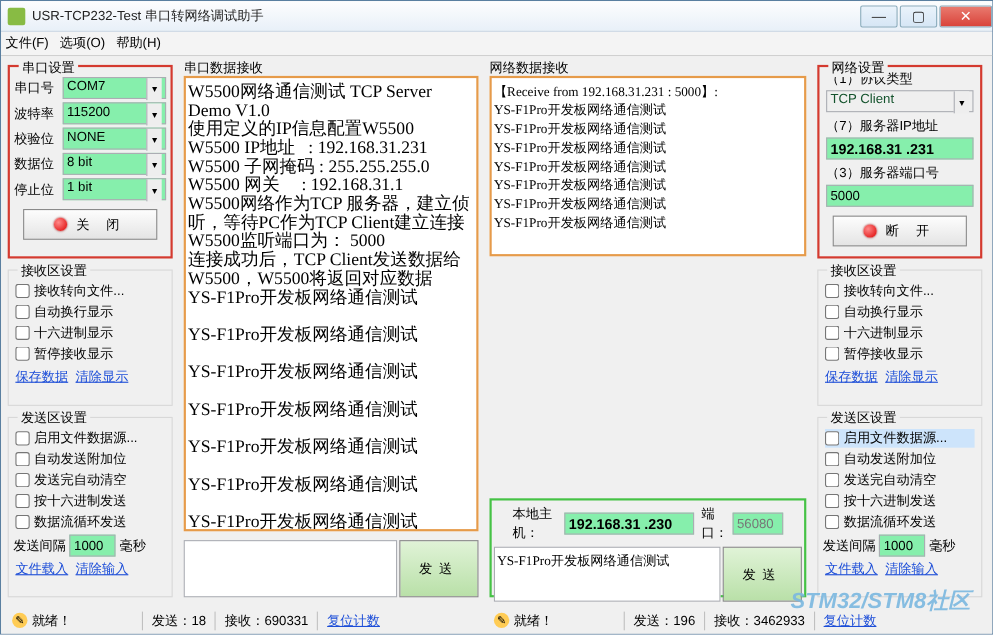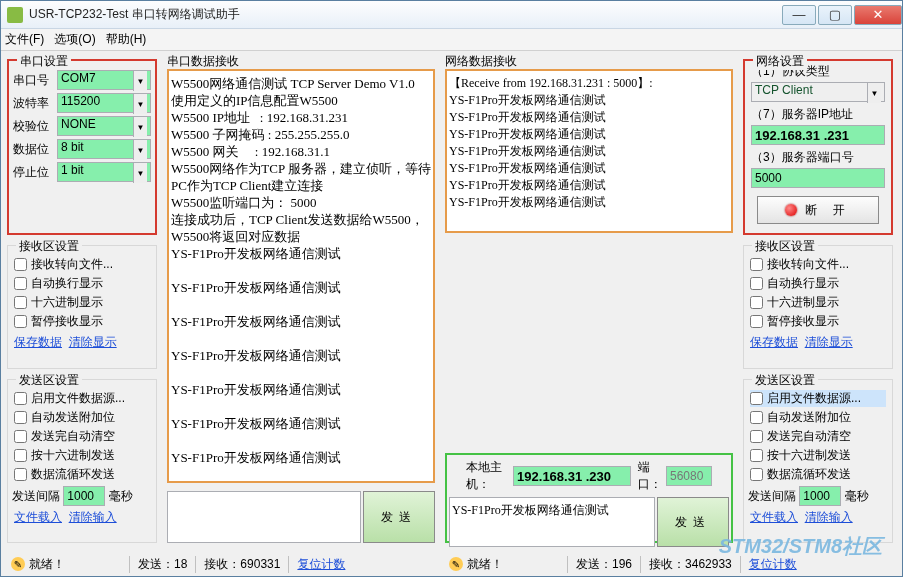--- a/index.html
+++ b/index.html
@@ -95,20 +95,24 @@
             <span class="drop">▼</span>
           </div>
         </div>
       <div class="row">
           <label>停止位</label>
           <div class="sel" style="display:flex;">
             <span style="flex:1">1 bit</span>
             <span class="drop">▼</span>
           </div>
         </div>
+      <div class="btn" style="margin:8px 12px;">
+          <span class="rec"></span>
+          <span>关  闭</span>
+        </div>
     </div>
 
     <div class="group" style="left:6px; top:194px; width:150px; height:124px; padding-top:8px;">
       <div class="group-title">接收区设置</div>
       <div class="chk">
           <input type="checkbox" style="">
           <span>接收转向文件...</span>
         </div>
       <div class="chk">
           <input type="checkbox" style="">
@@ -145,21 +149,21 @@
         </div>
       <div class="chk">
           <input type="checkbox" style="">
           <span>数据流循环发送</span>
         </div>
       <div class="row"><span>发送间隔</span>&nbsp;<input class="inp" style="width: 42px; flex: 0 0 auto;" value="1000">&nbsp;<span>毫秒</span></div>
       <div style="margin:2px 6px;"><span class="link">文件载入</span>&nbsp;&nbsp;<span class="link">清除输入</span></div>
     </div>
 
     <div style="position:absolute; left:166px; top:2px;">串口数据接收</div>
-    <div class="textarea hl-orange" style="position:absolute; left:166px; top:18px; width:268px; height:414px; font-size:13px;">W5500网络通信测试 TCP Server Demo V1.0
+    <div class="textarea hl-orange" style="position:absolute; left:166px; top:18px; width:268px; height:414px; font-size:16px;">W5500网络通信测试 TCP Server Demo V1.0
 使用定义的IP信息配置W5500
 W5500 IP地址   : 192.168.31.231
 W5500 子网掩码 : 255.255.255.0
 W5500 网关     : 192.168.31.1
 W5500网络作为TCP 服务器，建立侦听，等待PC作为TCP Client建立连接
 W5500监听端口为： 5000
 连接成功后，TCP Client发送数据给W5500，W5500将返回对应数据
 YS-F1Pro开发板网络通信测试
 
 YS-F1Pro开发板网络通信测试

